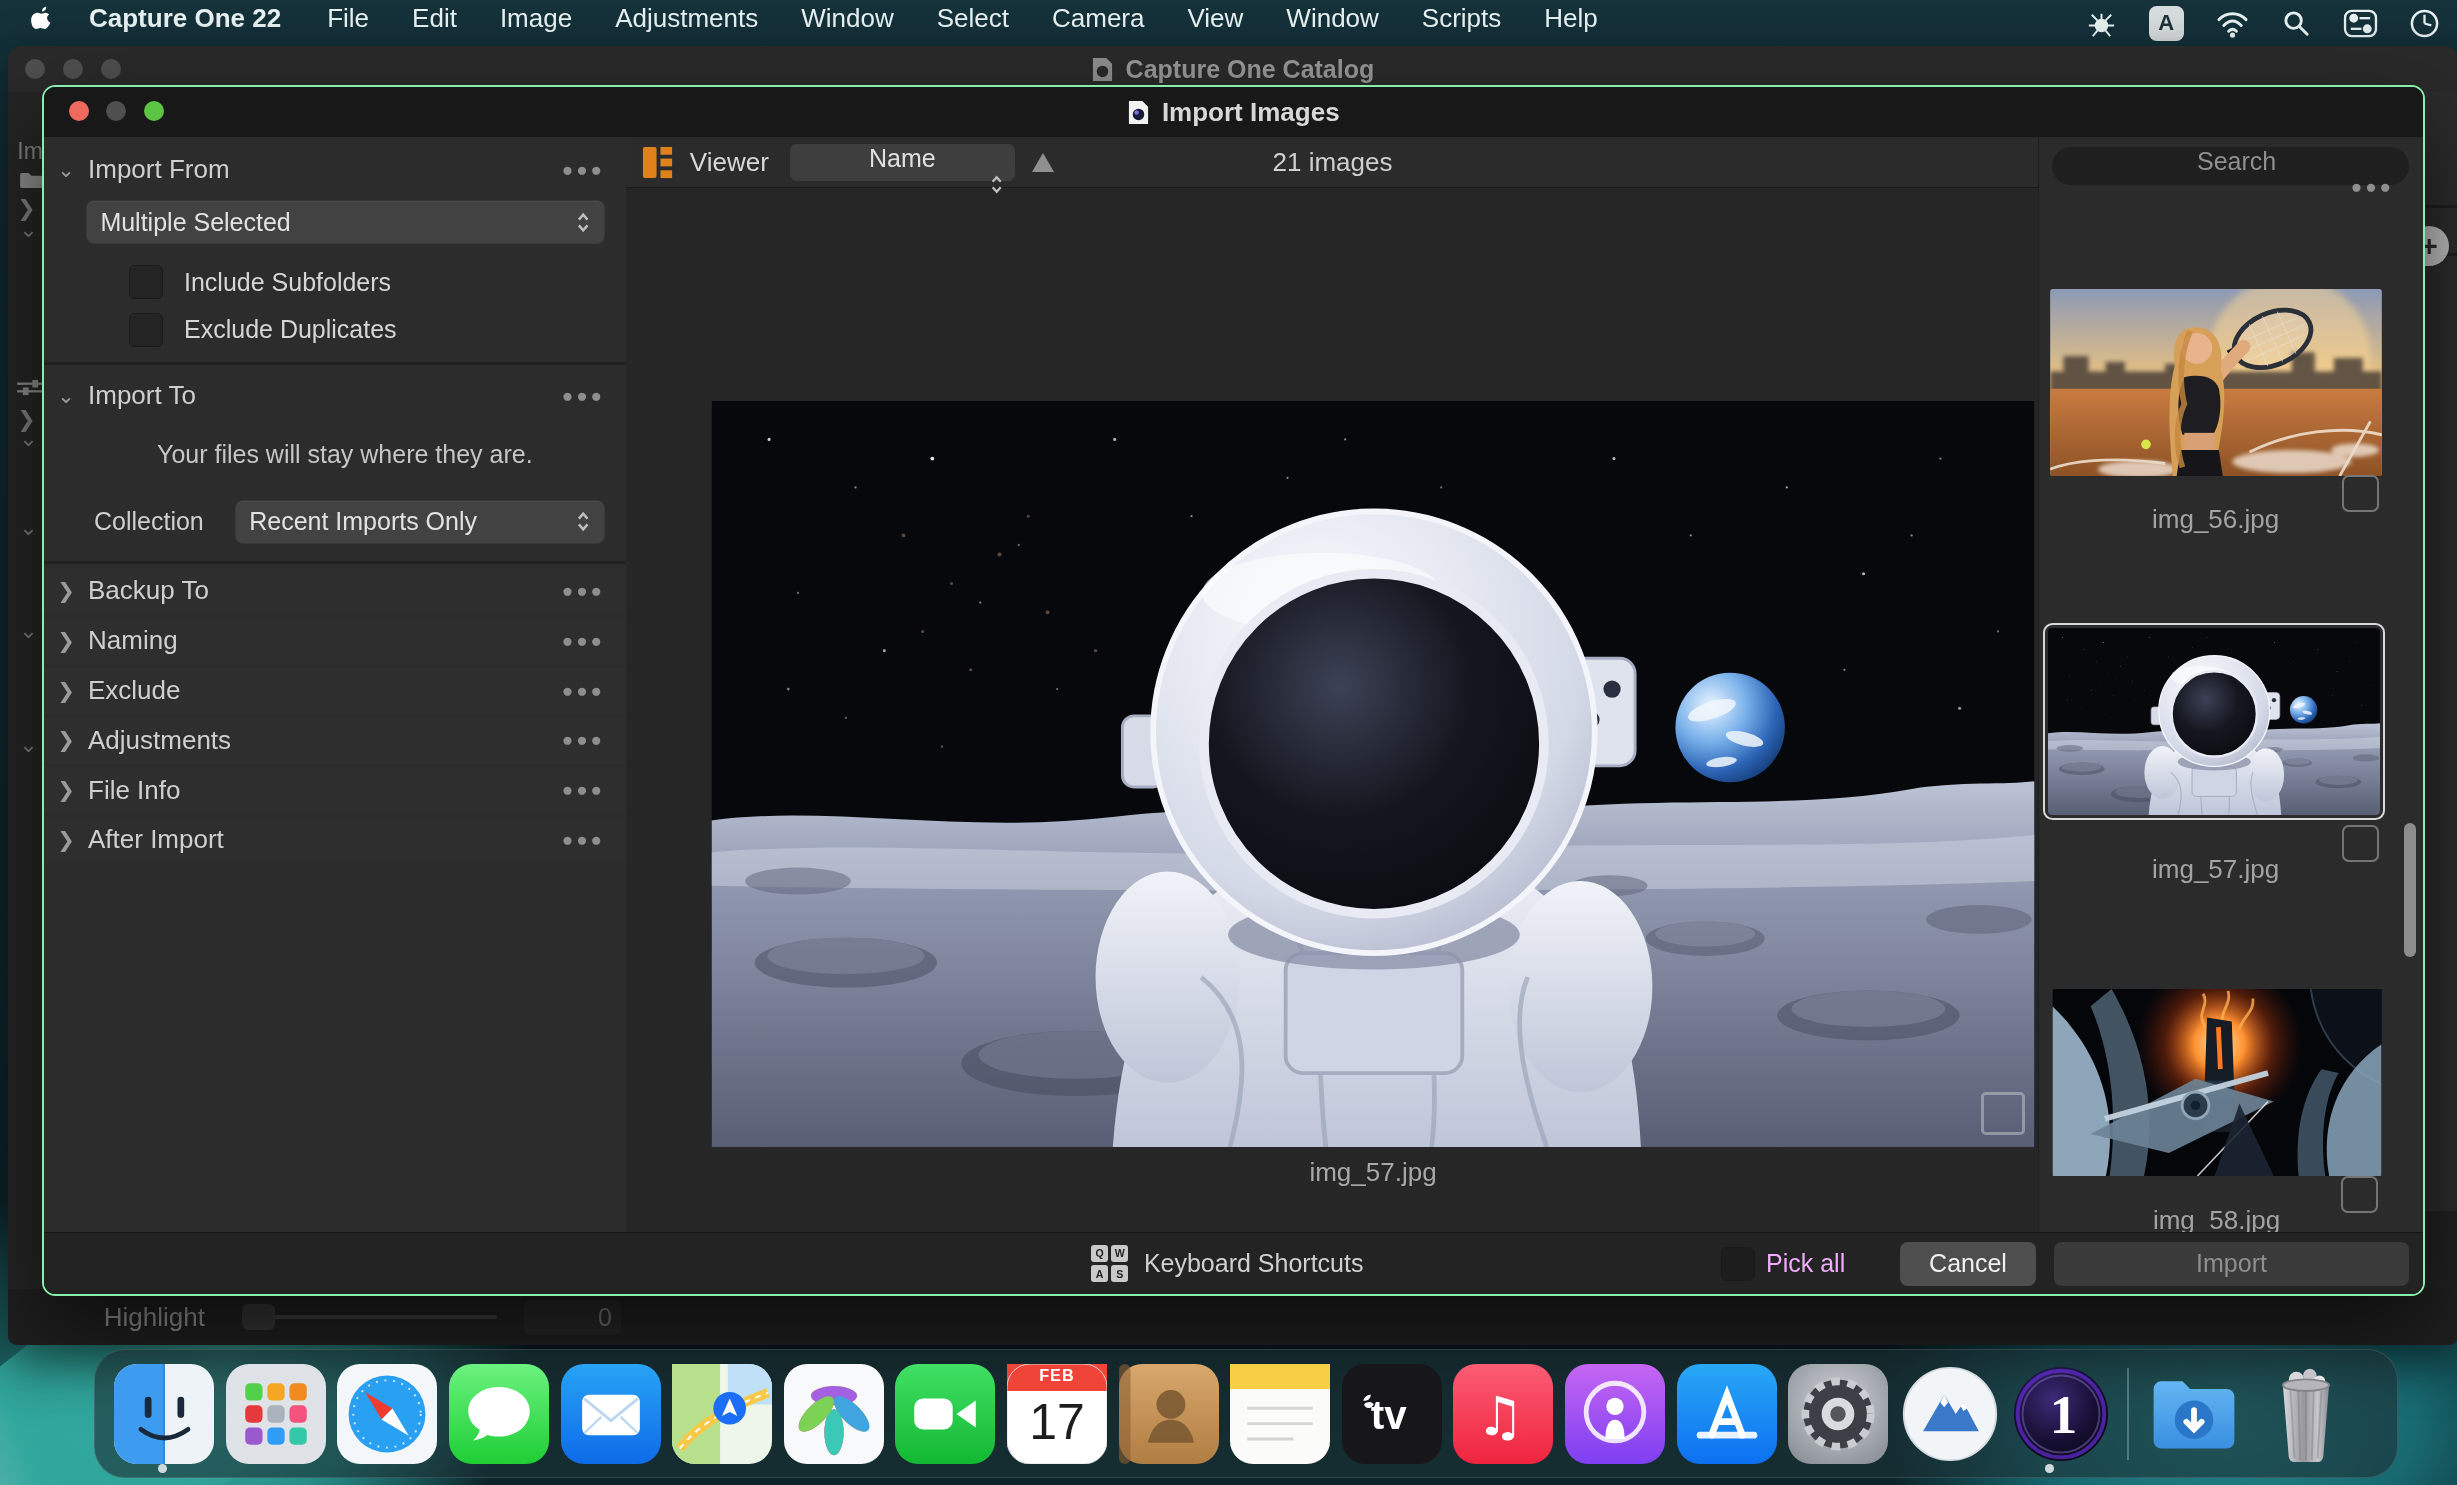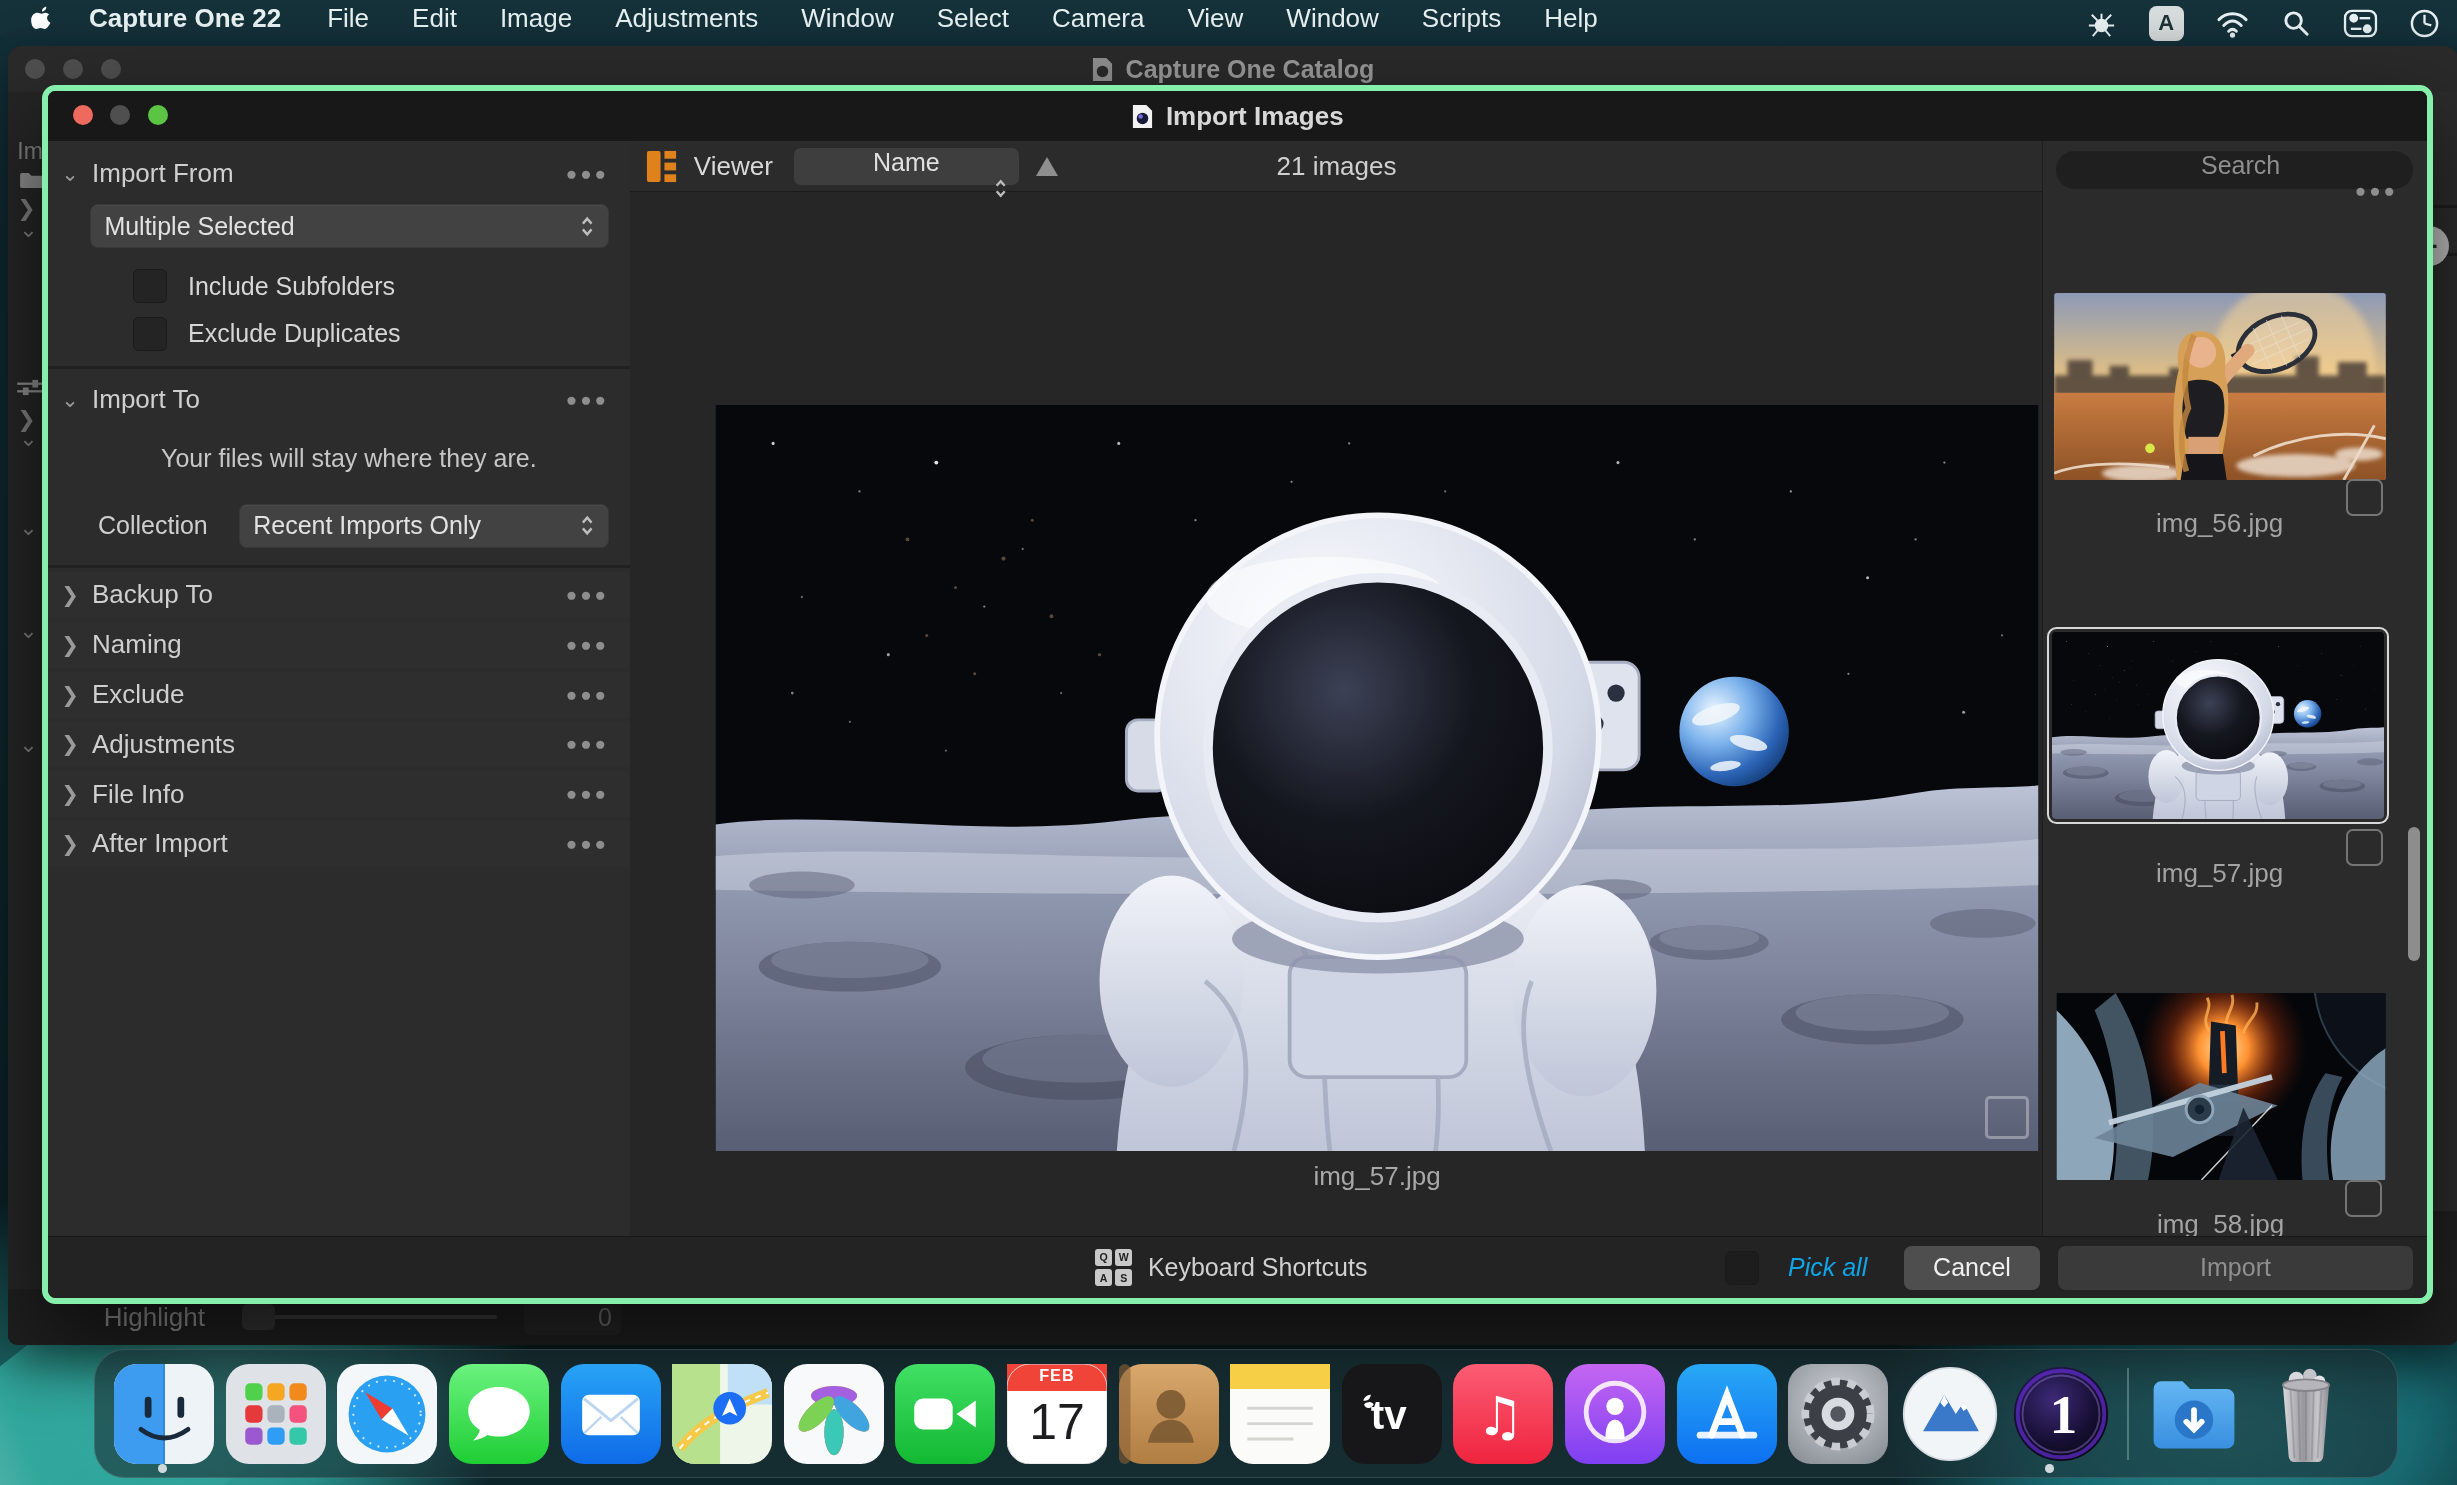--- a/index.html
+++ b/index.html
@@ -40,21 +40,21 @@
   .plus-badge{position:absolute;left:-11.5px;top:134px;width:40px;height:40px;border-radius:50% 50% 50% 12%;
     background:#bdbdbd;color:#2a2a2a;font-size:29px;font-weight:bold;display:flex;align-items:center;justify-content:center;}
   .hl-row{position:absolute;left:0;bottom:0;height:56px;width:100%;background:#1f1f1f;
     border-radius:0 0 9.6px 9.6px;display:flex;align-items:center;color:#8f8f8f;font-size:26px;}
   .hl-track{position:relative;width:255px;height:4.8px;background:#3c3c3c;border-radius:2.9px;margin-left:37px;}
   .hl-thumb{position:absolute;left:0;top:-10.6px;width:33px;height:26px;background:#353535;border-radius:5.8px;}
   .hl-value{width:88px;height:35px;background:#262626;border-radius:5.8px;margin-left:27px;
     color:#6f6f6f;display:flex;align-items:center;justify-content:flex-end;padding-right:9.6px;font-size:25px;}
   
   .dialog{position:absolute;left:42px;top:85px;width:2379px;height:1207px;background:#262626;
-    border-radius:13.4px;border:6px solid #86efac;box-shadow:0 35px 86px rgba(0,0,0,.6);overflow:hidden;}
+    border-radius:13.4px;border:2px solid #86efac;box-shadow:0 35px 86px rgba(0,0,0,.6);overflow:hidden;}
   .dlg-titlebar{position:absolute;left:0;top:0;right:0;height:50px;background:#181818;border-bottom:1px solid #101010;}
   .dlg-title{position:absolute;left:0;right:0;top:0;height:50px;display:flex;gap:11.5px;align-items:center;
     justify-content:center;color:#d8d8d8;font-weight:bold;font-size:26px;}
   .tl-red{background:#ee6a5e;} .tl-green{background:#5cc443;}
   .dlg-lights{position:absolute;left:25px;top:14.4px;display:flex;gap:17.3px;}
   
   .sidebar{position:absolute;left:0;top:50px;width:582px;bottom:61px;background:#2c2c2c;border-right:1px solid #1d1d1d;}
   .sec-head{display:flex;align-items:center;height:50px;color:#cfcfcf;font-size:26px;}
   .sec-head .dots{margin-left:auto;margin-right:21px;}
   .dots{color:#8e8e8e;font-size:19px;letter-spacing:2.9px;}
@@ -627,21 +627,21 @@
     <div class="dlg-footer">
       <div style="position:absolute;left:1047px;top:0;height:61px;display:flex;align-items:center;gap:15.4px;color:#d0d0d0;font-size:25px;">
         <span class="kbkeys">
           <span class="kbkey">Q</span>
           <span class="kbkey">W</span>
           <span class="kbkey">A</span>
           <span class="kbkey">S</span>
         </span>
         <span>Keyboard Shortcuts</span>
       </div>
-      <div style="position:absolute;left:1677px;top:0;height:61px;display:flex;align-items:center;gap:29px;color:#0ea5e9;font-size:25px;font-style:italic;">
+      <div style="position:absolute;left:1677px;top:0;height:61px;display:flex;align-items:center;gap:11px;color:#f0abfc;font-size:25px;">
         <span class="cbx" style="background:#1d1d1d;"></span>
         <span>Pick all</span>
       </div>
       <div class="btn btn-cancel" style="position:absolute;left:1856px;top:8.6px;width:136px;">Cancel</div>
       <div class="btn btn-import" style="position:absolute;left:2010px;top:8.6px;width:355px;">Import</div>
     </div>
   </div>
 
   <div class="dock">
     <div class="dicon">

